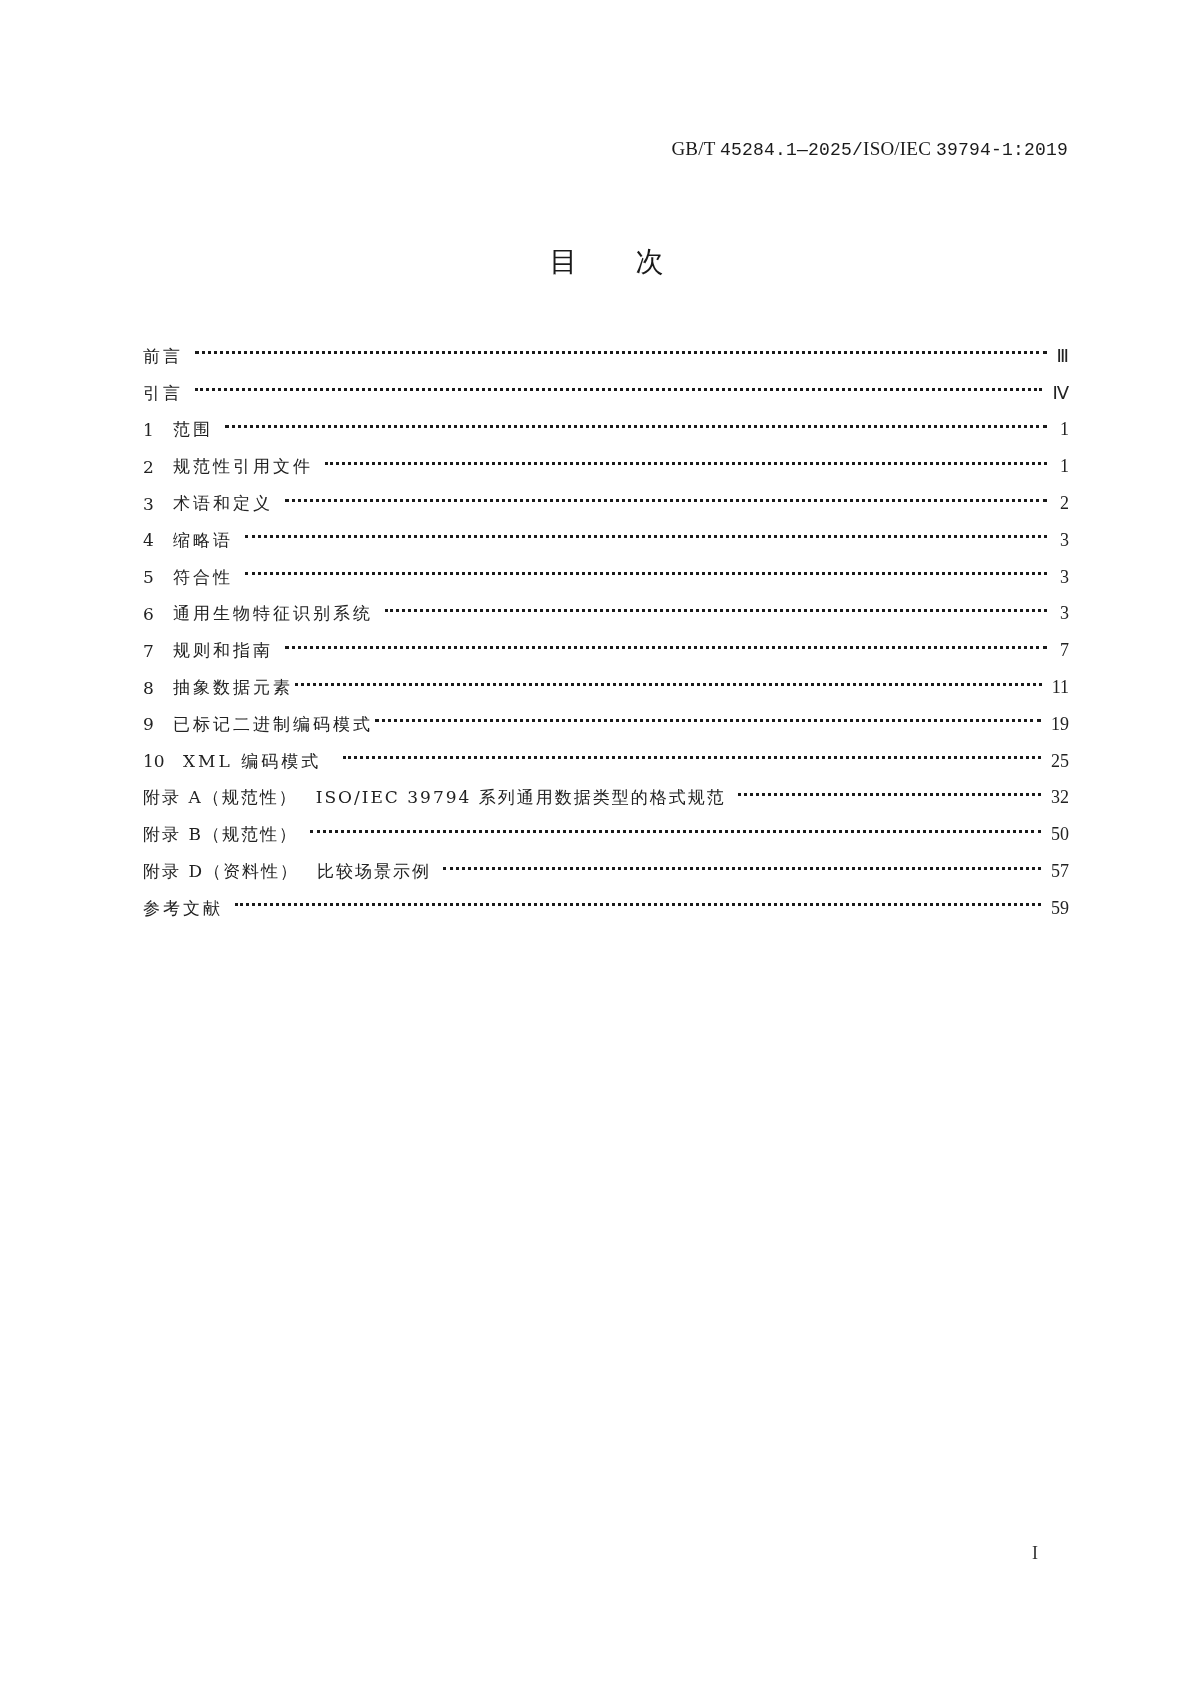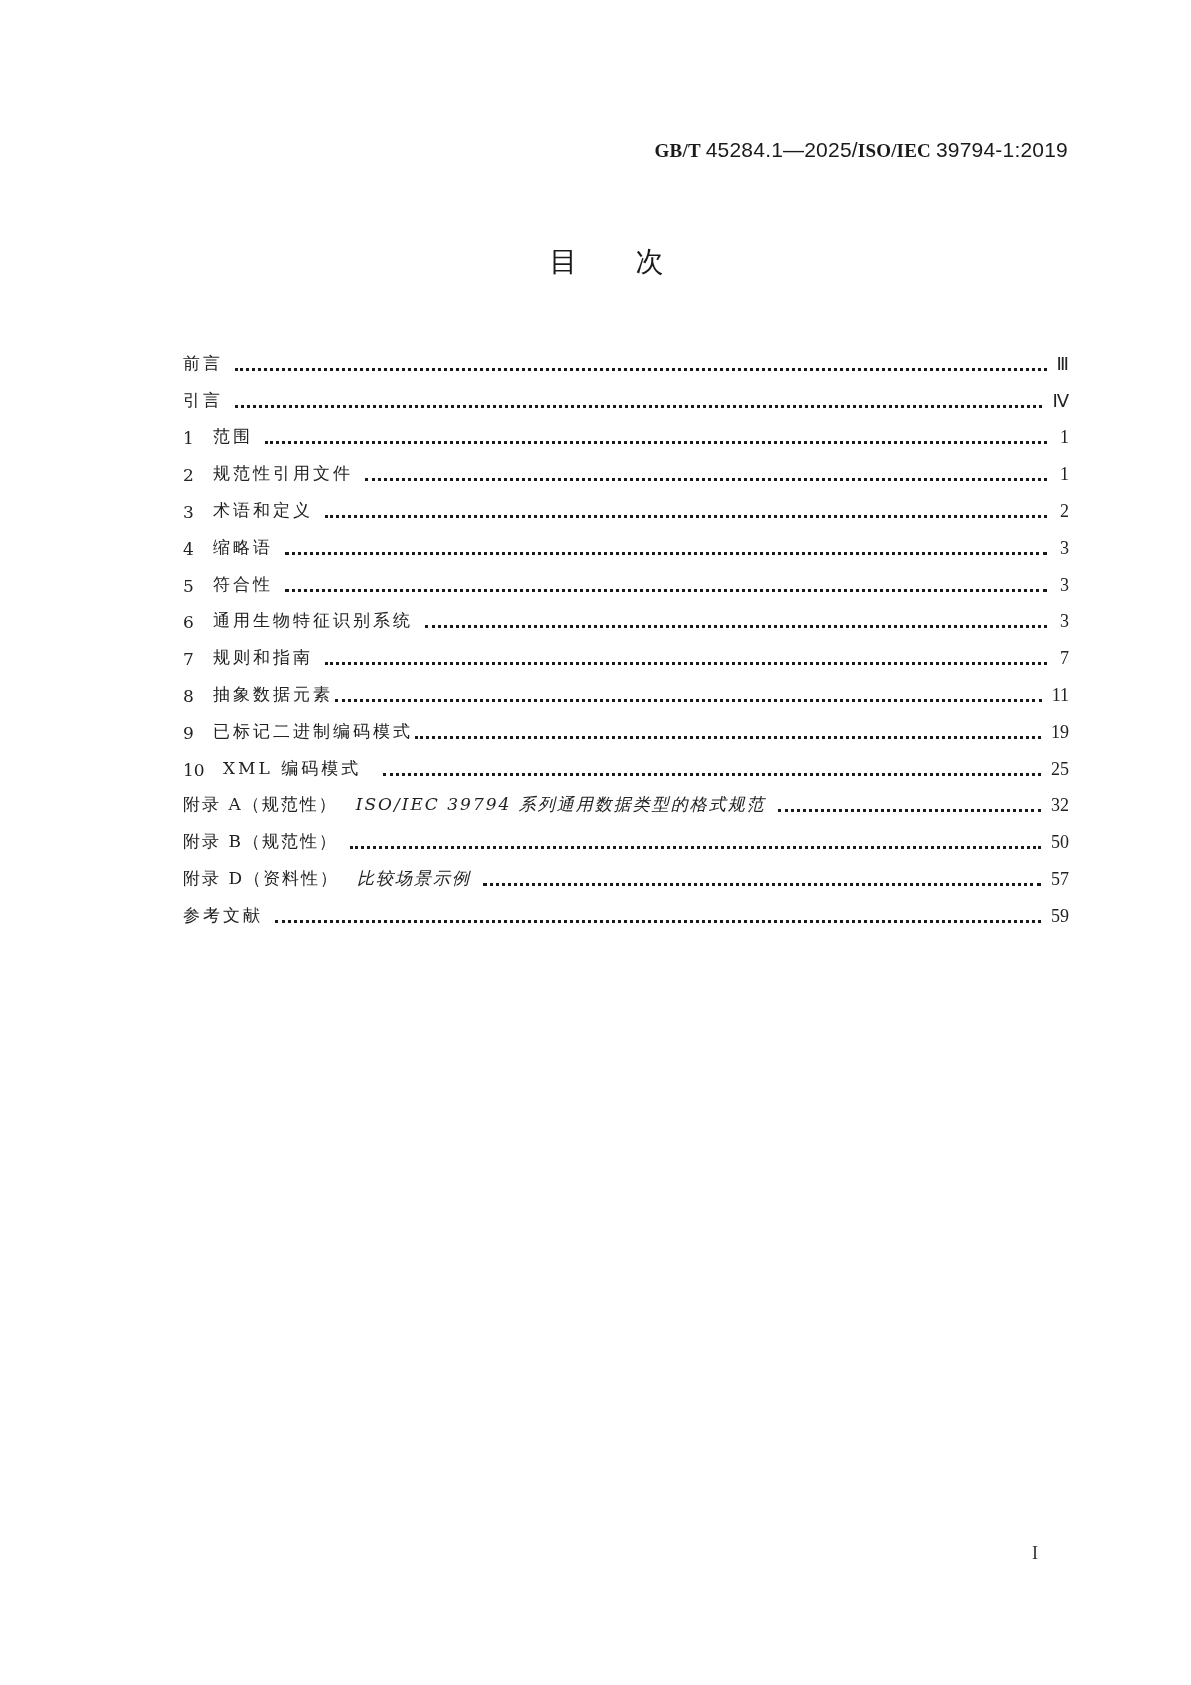--- a/index.html
+++ b/index.html
@@ -2,37 +2,37 @@
 <html><head>
 <meta charset="utf-8">
 <style>
   html, body { margin: 0; padding: 0; background: #ffffff; }
   body { width: 1191px; height: 1685px; position: relative; overflow: hidden; color: #1a1a1a; }
   .header {
     position: absolute; top: 138px; right: 123px;
     font-family: "Liberation Serif", serif; font-size: 19px; letter-spacing: 0.2px;
     white-space: nowrap;
   }
-  .header .b { font-weight: bold; font-family: "Liberation Serif", serif; }
-  .header .s { font-family: Liberation Sans, sans-serif; font-size: 21px; }
+  .header .b { font-weight: normal; font-family: "Liberation Serif", serif; }
+  .header .s { font-family: Liberation Mono, monospace; font-size: 18px; }
   .title {
     position: absolute; top: 243px; left: 0; width: 1191px; text-align: center;
     font-family: "DejaVu Sans", sans-serif; font-size: 28px; letter-spacing: 58px;
     padding-left: 80px; box-sizing: border-box;
   }
   .toc { position: absolute; top: 338px; left: 143px; width: 926px; }
   .row {
-    display: flex; align-items: flex-end; height: 36.8px;
-    font-family: "DejaVu Serif", "Liberation Serif", serif; font-size: 17px; color: #222; margin-left: 40px;
+    display: flex; align-items: center; height: 36.8px;
+    font-family: "DejaVu Serif", "Liberation Serif", serif; font-size: 17px; color: #222;
   }
   .row .label { white-space: nowrap; letter-spacing: 3px; }
   .row .num { display: inline-block; min-width: 30px; letter-spacing: 0; }
   .row .num.wide { min-width: 40px; }
   .row .app { letter-spacing: 2px; }
-  .row .app-title { margin-left: 18px; letter-spacing: 2px; font-style: italic; }
+  .row .app-title { margin-left: 18px; letter-spacing: 2px; }
   .row .leader {
     flex: 1; margin: 0 10px 0 12px; height: 1px;
     border-bottom: 3px dotted #1a1a1a; transform: translateY(-4px);
   }
   .row .leader.tight { margin-left: 2px; }
   .row .page { min-width: 12px; text-align: right; font-family: "Liberation Serif", serif; font-size: 18px; letter-spacing: 0; }
   .footer {
     position: absolute; top: 1543px; left: 1032px;
     font-family: "Liberation Serif", serif; font-size: 18px; color: #333;
   }

